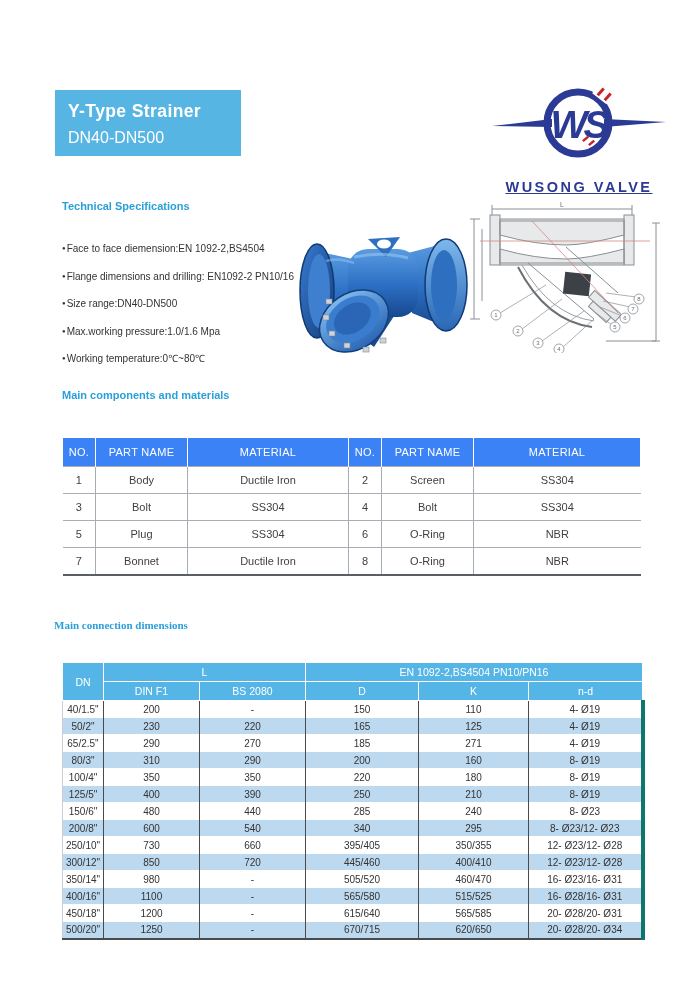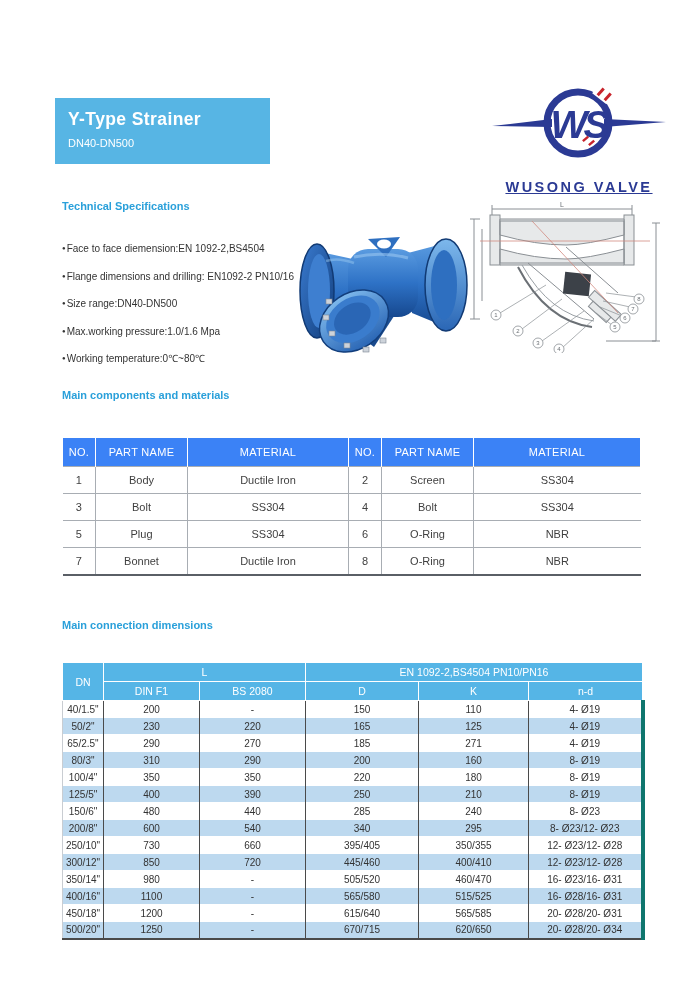--- a/index.html
+++ b/index.html
@@ -1,34 +1,34 @@
 <!DOCTYPE html>
 <html><head>
 <meta charset="utf-8">
 <style>
   * { margin:0; padding:0; box-sizing:border-box; }
   html,body { background:#ffffff; }
   body { font-family:"Liberation Sans", sans-serif; }
   .page { position:relative; width:700px; height:1001px; background:#ffffff; overflow:hidden; }
 
   
-  .title-block { position:absolute; left:55px; top:98px; width:215px; height:66px;
+  .title-block { position:absolute; left:55px; top:90px; width:186px; height:66px;
     background:#57B5E4; color:#fff; padding:11px 13px; }
   .title-block .title { font-size:17.5px; font-weight:bold; letter-spacing:.4px; }
-  .title-block .subtitle { font-size:11px; margin-top:7px; }
+  .title-block .subtitle { font-size:16px; margin-top:7px; }
 
   
   .logo { position:absolute; left:490px; top:78px; width:178px; text-align:center; }
   .logo-name { font-size:14.5px; font-weight:bold; color:#2b3a94; letter-spacing:2.5px; margin-top:5px;text-decoration:underline; }
 
   
   .sec-heading { position:absolute; font-size:11px; font-weight:600; color:#2AA0DA; }
   .h-tech { left:62px; top:200px; }
   .h-comp { left:62px; top:389px; }
-  .h-dim  { left:62px; top:619px; }
+  .h-dim  { left:54px; top:619px;font-family:Liberation Serif, serif; }
 
   
   .spec-list { position:absolute; left:62px; top:231px; width:240px; list-style:none; }
   .spec-list li { font-size:10px; color:#333; line-height:19.5px; white-space:nowrap;margin-top:8px; }
   .spec-list li::before { content:"●"; font-size:6px; vertical-align:2px; margin-right:1px; color:#333; }
 
   
   .photo { position:absolute; left:296px; top:195px; width:176px; height:160px; }
   .drawing { position:absolute; left:466px; top:201px; width:198px; height:152px; }
 

